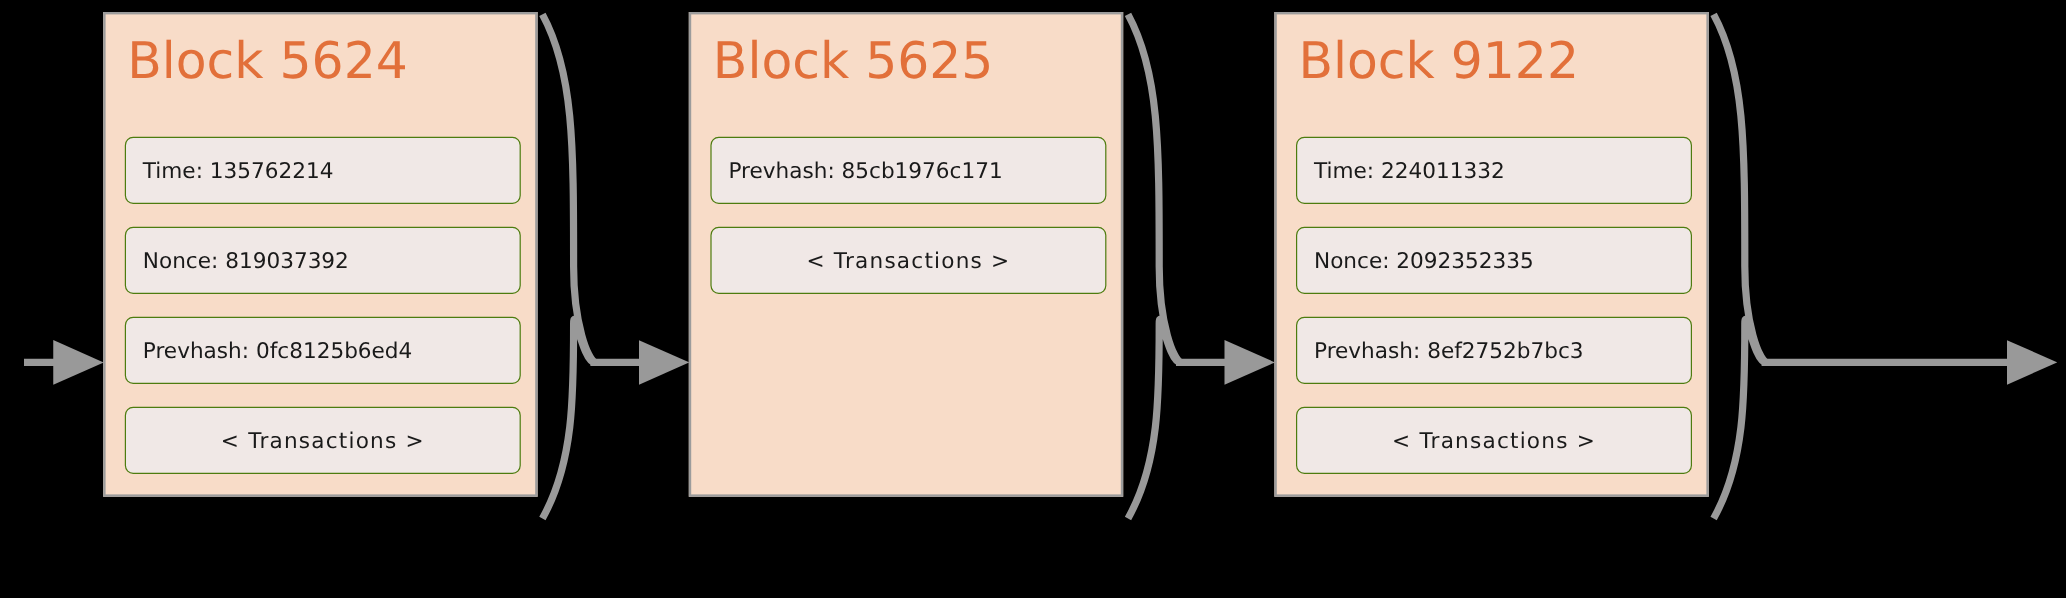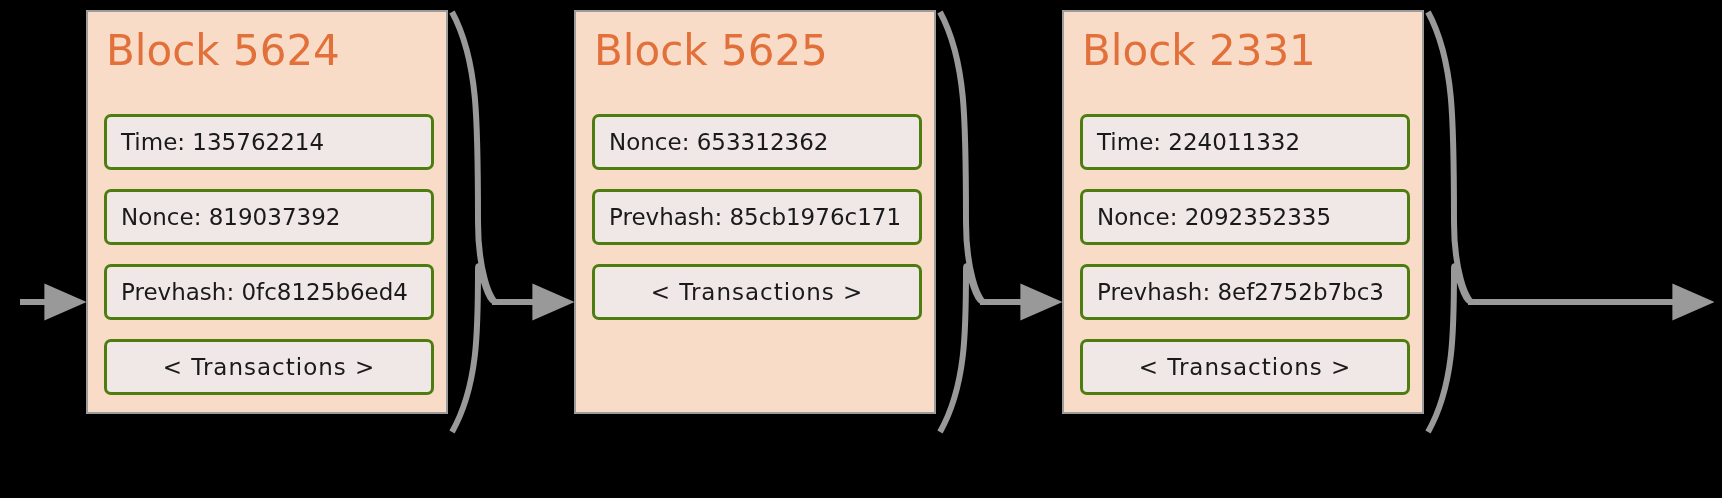--- a/index.html
+++ b/index.html
@@ -45,29 +45,29 @@
     white-space: nowrap;
   }
   .field-list {
     position: absolute;
     left: 16px;
     top: 102px;
     width: 330px;
   }
   .field-box {
     background: #f0e8e6;
-    border: 3px solid #4d7c0f;
+    border: 1px solid #4d7c0f;
     border-radius: 7px;
     box-sizing: border-box;
     height: 56px;
     margin-bottom: 19px;
     display: flex;
     align-items: center;
     padding: 0 14px;
-    font-size: 23px;
+    font-size: 18px;
     color: #1a1a1a;
     white-space: nowrap;
     overflow: hidden;
   }
   .field-box.tx {
     justify-content: center;
     padding: 0 23px;
     margin-bottom: 0;
   }
   .field-box.tx .field-text {
@@ -124,33 +124,30 @@
       <div class="field-box tx">
         <span class="field-text">&lt; Transactions &gt;</span>
       </div>
     </div>
   </div>
 
   <div class="block-card" style="left:574px;">
     <div class="block-title">Block 5625</div>
     <div class="field-list">
       <div class="field-box">
-        <span class="field-text">Nonce: 653312362</span>
-      </div>
-      <div class="field-box">
         <span class="field-text">Prevhash: 85cb1976c171</span>
       </div>
       <div class="field-box tx">
         <span class="field-text">&lt; Transactions &gt;</span>
       </div>
     </div>
   </div>
 
   <div class="block-card" style="left:1062px;">
-    <div class="block-title">Block 2331</div>
+    <div class="block-title">Block 9122</div>
     <div class="field-list">
       <div class="field-box">
         <span class="field-text">Time: 224011332</span>
       </div>
       <div class="field-box">
         <span class="field-text">Nonce: 2092352335</span>
       </div>
       <div class="field-box">
         <span class="field-text">Prevhash: 8ef2752b7bc3</span>
       </div>

